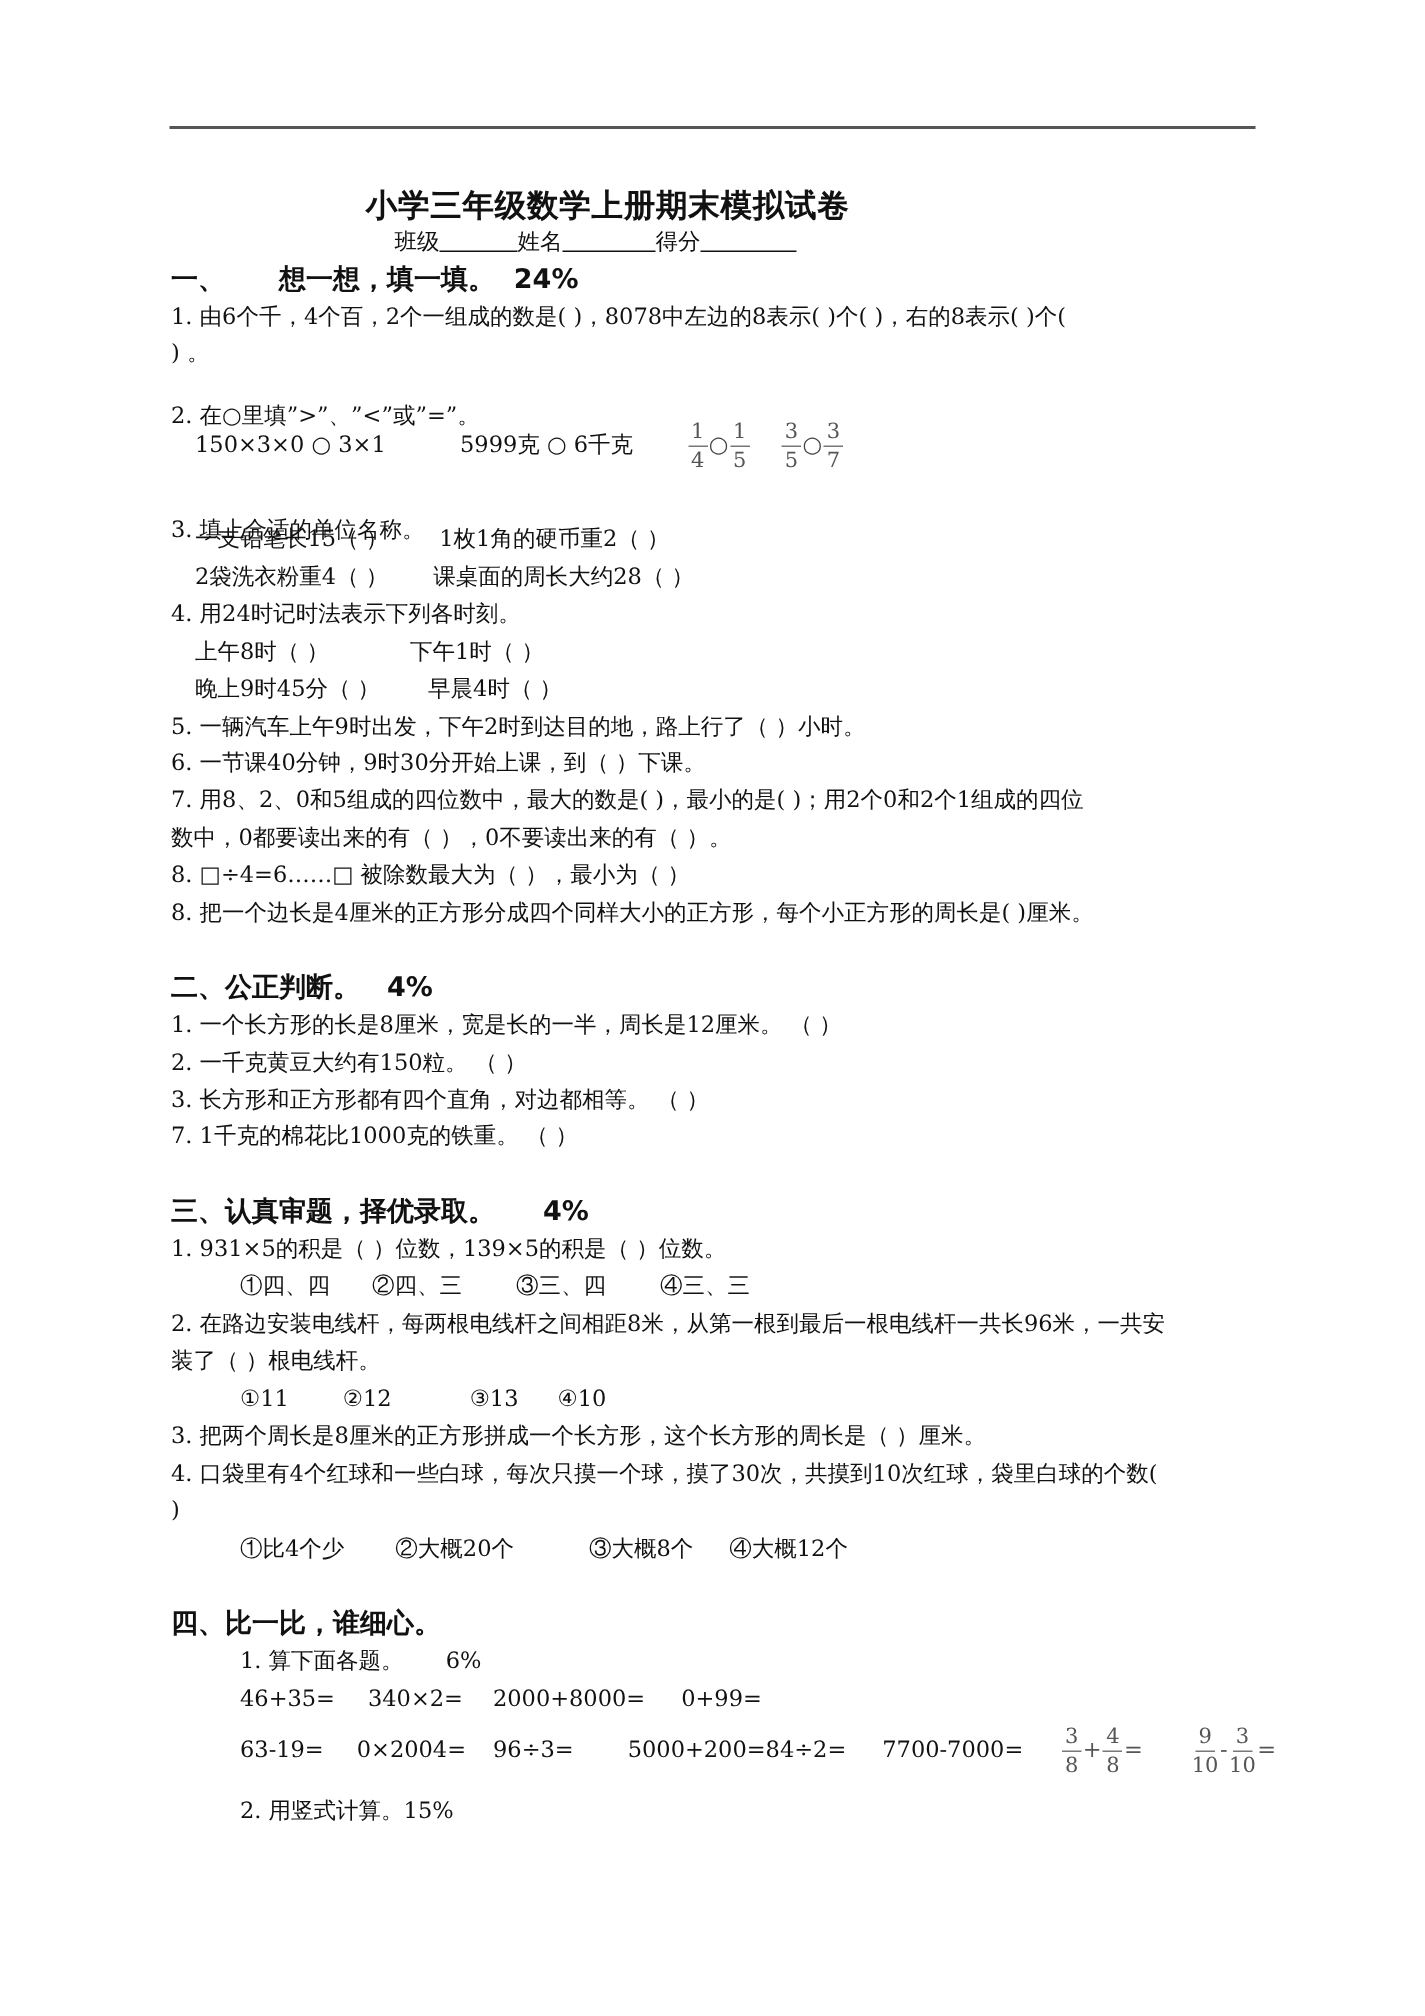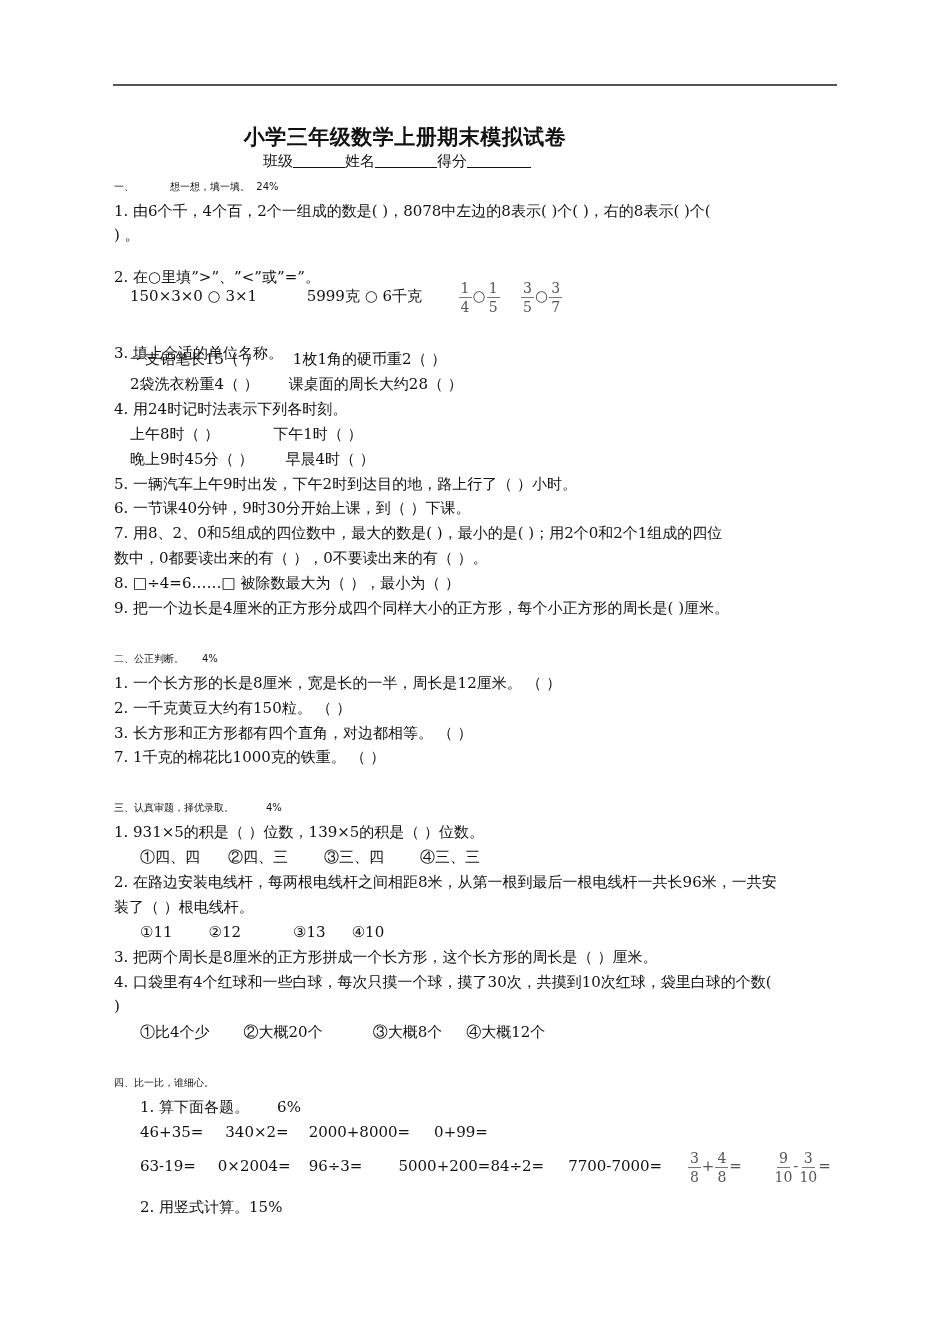--- a/index.html
+++ b/index.html
@@ -11,23 +11,23 @@
     .rule { position: absolute; left: 113px; top: 84px; width: 724px; height: 2px; background: #555; }
     .title {
       position: absolute; top: 123px; left: 0; width: 810px; text-align: center;
       font-family: "DejaVu Sans", sans-serif; font-weight: bold; font-size: 21px; letter-spacing: 0.5px;
     }
     .meta {
       position: absolute; top: 151px; left: 263px; font-size: 15px; white-space: nowrap;
     }
     .blank { display: inline-block; border-bottom: 1.5px solid #111; height: 16px; vertical-align: -2px; }
     .line { position: absolute; left: 114px; white-space: nowrap; font-size: 15px; line-height: 20px; }
-    .h { font-family: "DejaVu Sans", sans-serif; font-weight: normal; font-size: 10px; }
+    .h { font-family: "DejaVu Sans", sans-serif; font-weight: bold; font-size: 18px; }
     .ind1 { left: 130px; }
-    .ind2 { left: 140px; }
+    .ind2 { left: 160px; }
     .frac { display: inline-flex; flex-direction: column; align-items: center; vertical-align: middle;
       font-size: 14px; color: #555; line-height: 18px; margin: 0 1px; }
     .frac .num { padding: 0 2px; border-bottom: 1px solid #777; }
     .circle { color: #444; }
     .gap { display: inline-block; }
   </style>
 </head>
 <body>
 
 <div class="rule"></div>
@@ -77,21 +77,21 @@
   <span>上午8时（        ）</span><span class="gap" style="width:54px"></span><span>下午1时（        ）</span>
 </div>
 <div class="line ind1" style="top:449px">
   <span>晚上9时45分（       ）</span><span class="gap" style="width:32px"></span><span>早晨4时（       ）</span>
 </div>
 <div class="line" style="top:474px">5.  一辆汽车上午9时出发，下午2时到达目的地，路上行了（      ）小时。</div>
 <div class="line" style="top:498px">6.  一节课40分钟，9时30分开始上课，到（      ）下课。</div>
 <div class="line" style="top:523px">7. 用8、2、0和5组成的四位数中，最大的数是(     )，最小的是(     )；用2个0和2个1组成的四位</div>
 <div class="line" style="top:548px">数中，0都要读出来的有（               ），0不要读出来的有（                 ）。</div>
 <div class="line" style="top:573px">8.    □÷4=6……□    被除数最大为（          ），最小为（          ）</div>
-<div class="line" style="top:598px">9. 把一个边长是4厘米的正方形分成四个同样大小的正方形，每个小正方形的周长是(             )厘米。</div>
+<div class="line" style="top:598px">8. 把一个边长是4厘米的正方形分成四个同样大小的正方形，每个小正方形的周长是(             )厘米。</div>
 
 <div class="line h" style="top:649px">
   <span>二、公正判断。</span><span class="gap" style="width:18px"></span><span>4%</span>
 </div>
 <div class="line" style="top:673px">1.  一个长方形的长是8厘米，宽是长的一半，周长是12厘米。     （     ）</div>
 <div class="line" style="top:698px">2.  一千克黄豆大约有150粒。     （     ）</div>
 <div class="line" style="top:723px">3.  长方形和正方形都有四个直角，对边都相等。     （     ）</div>
 <div class="line" style="top:747px">7.  1千克的棉花比1000克的铁重。     （     ）</div>
 
 <div class="line h" style="top:798px">

